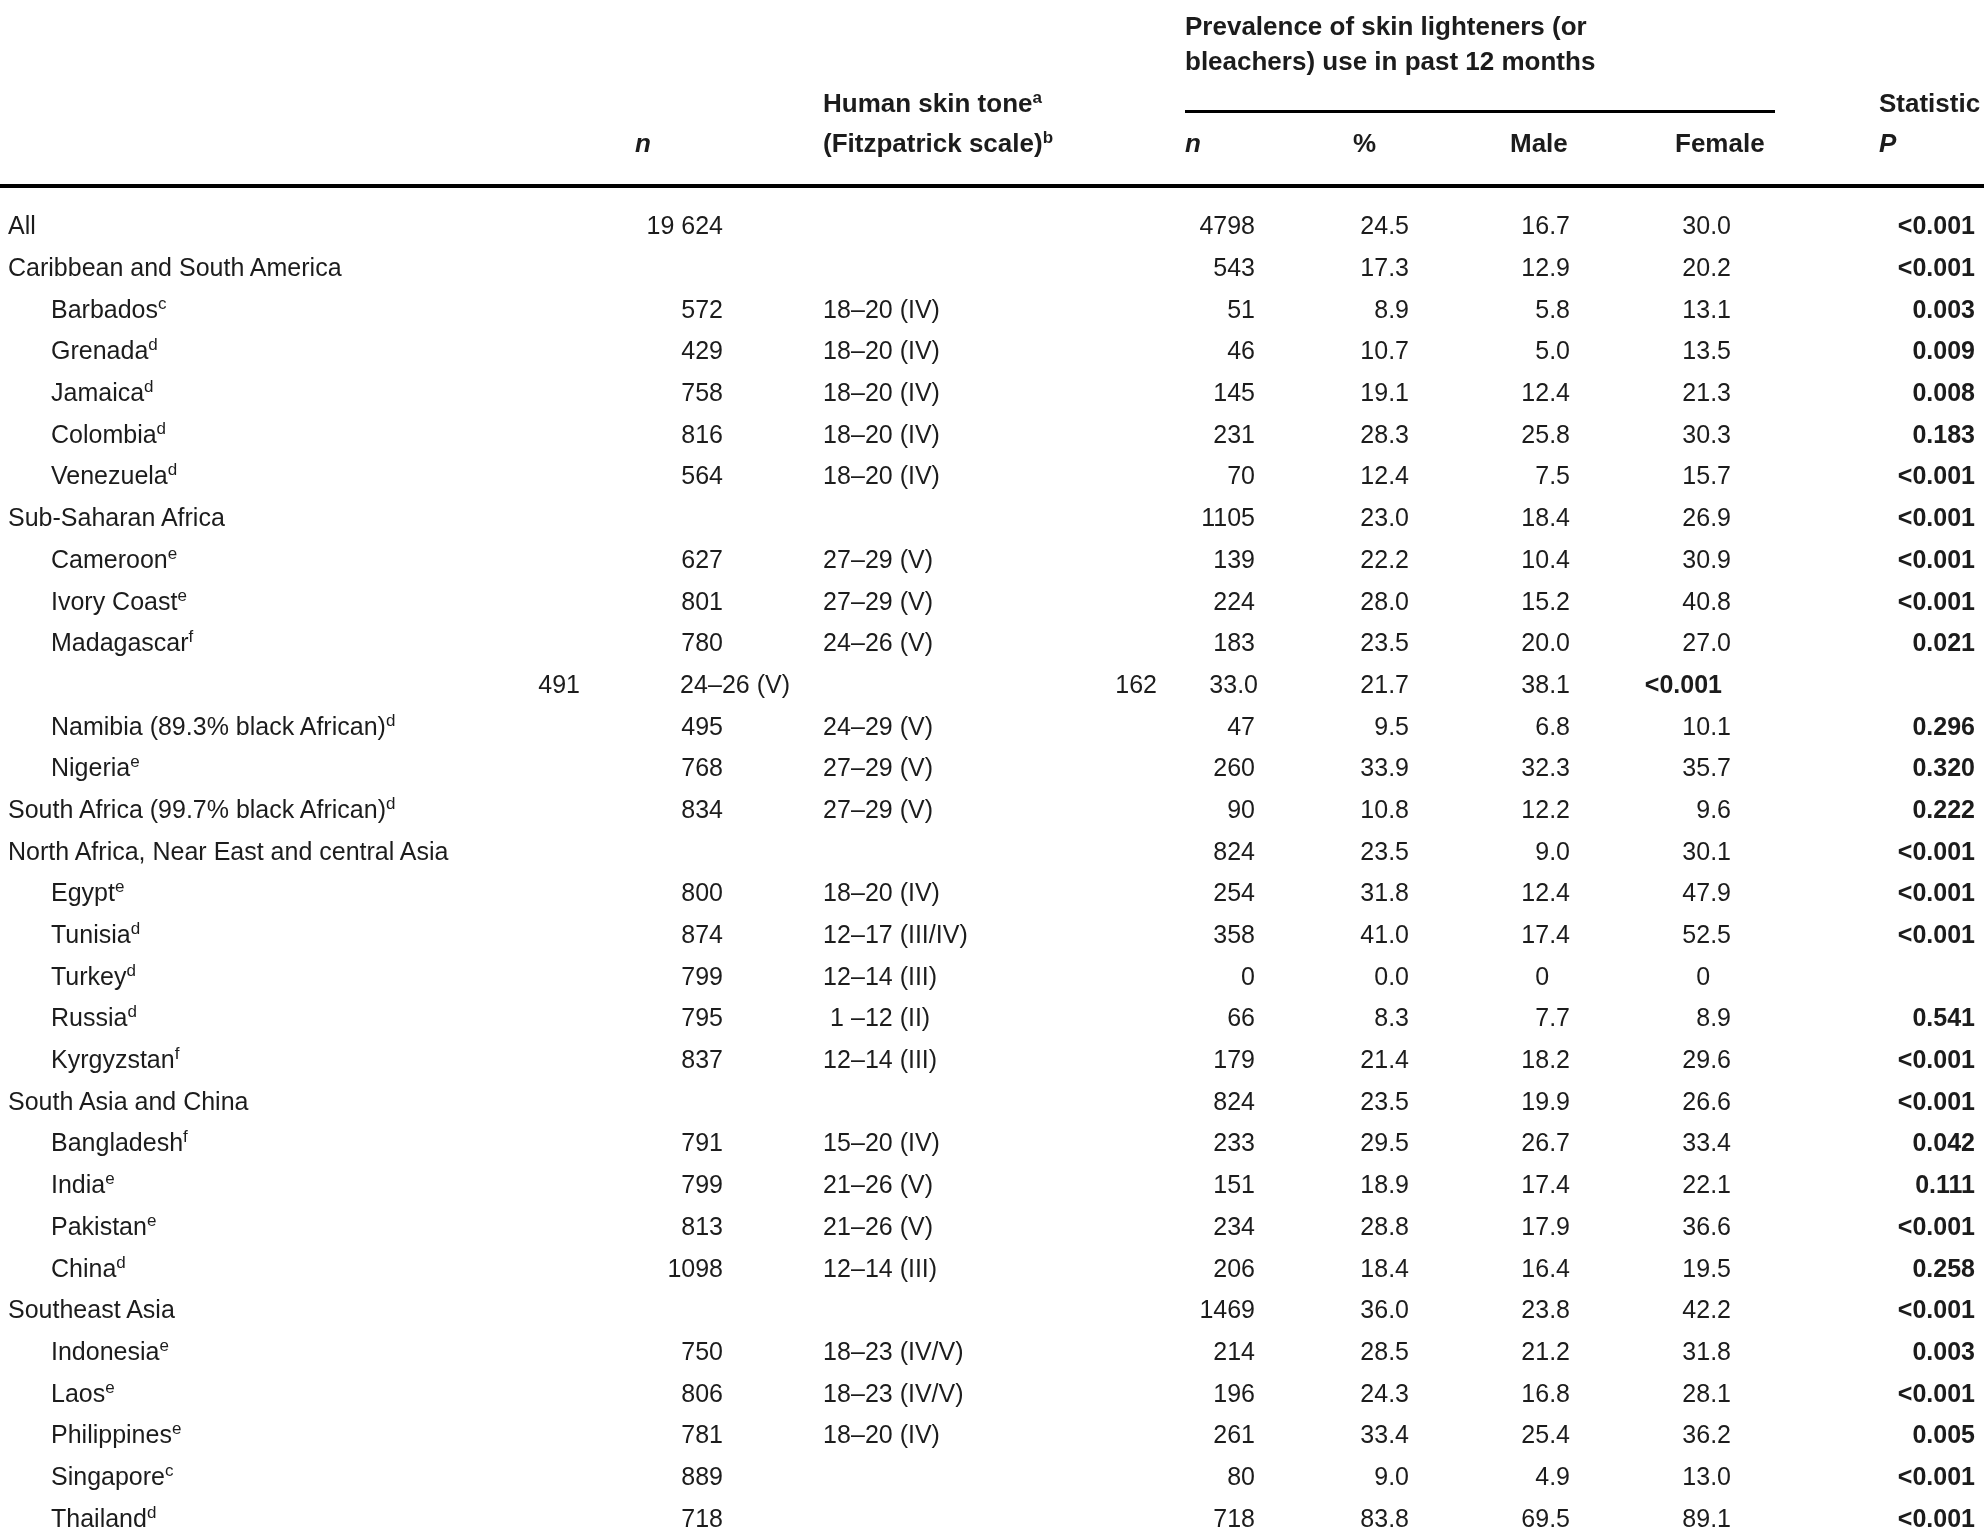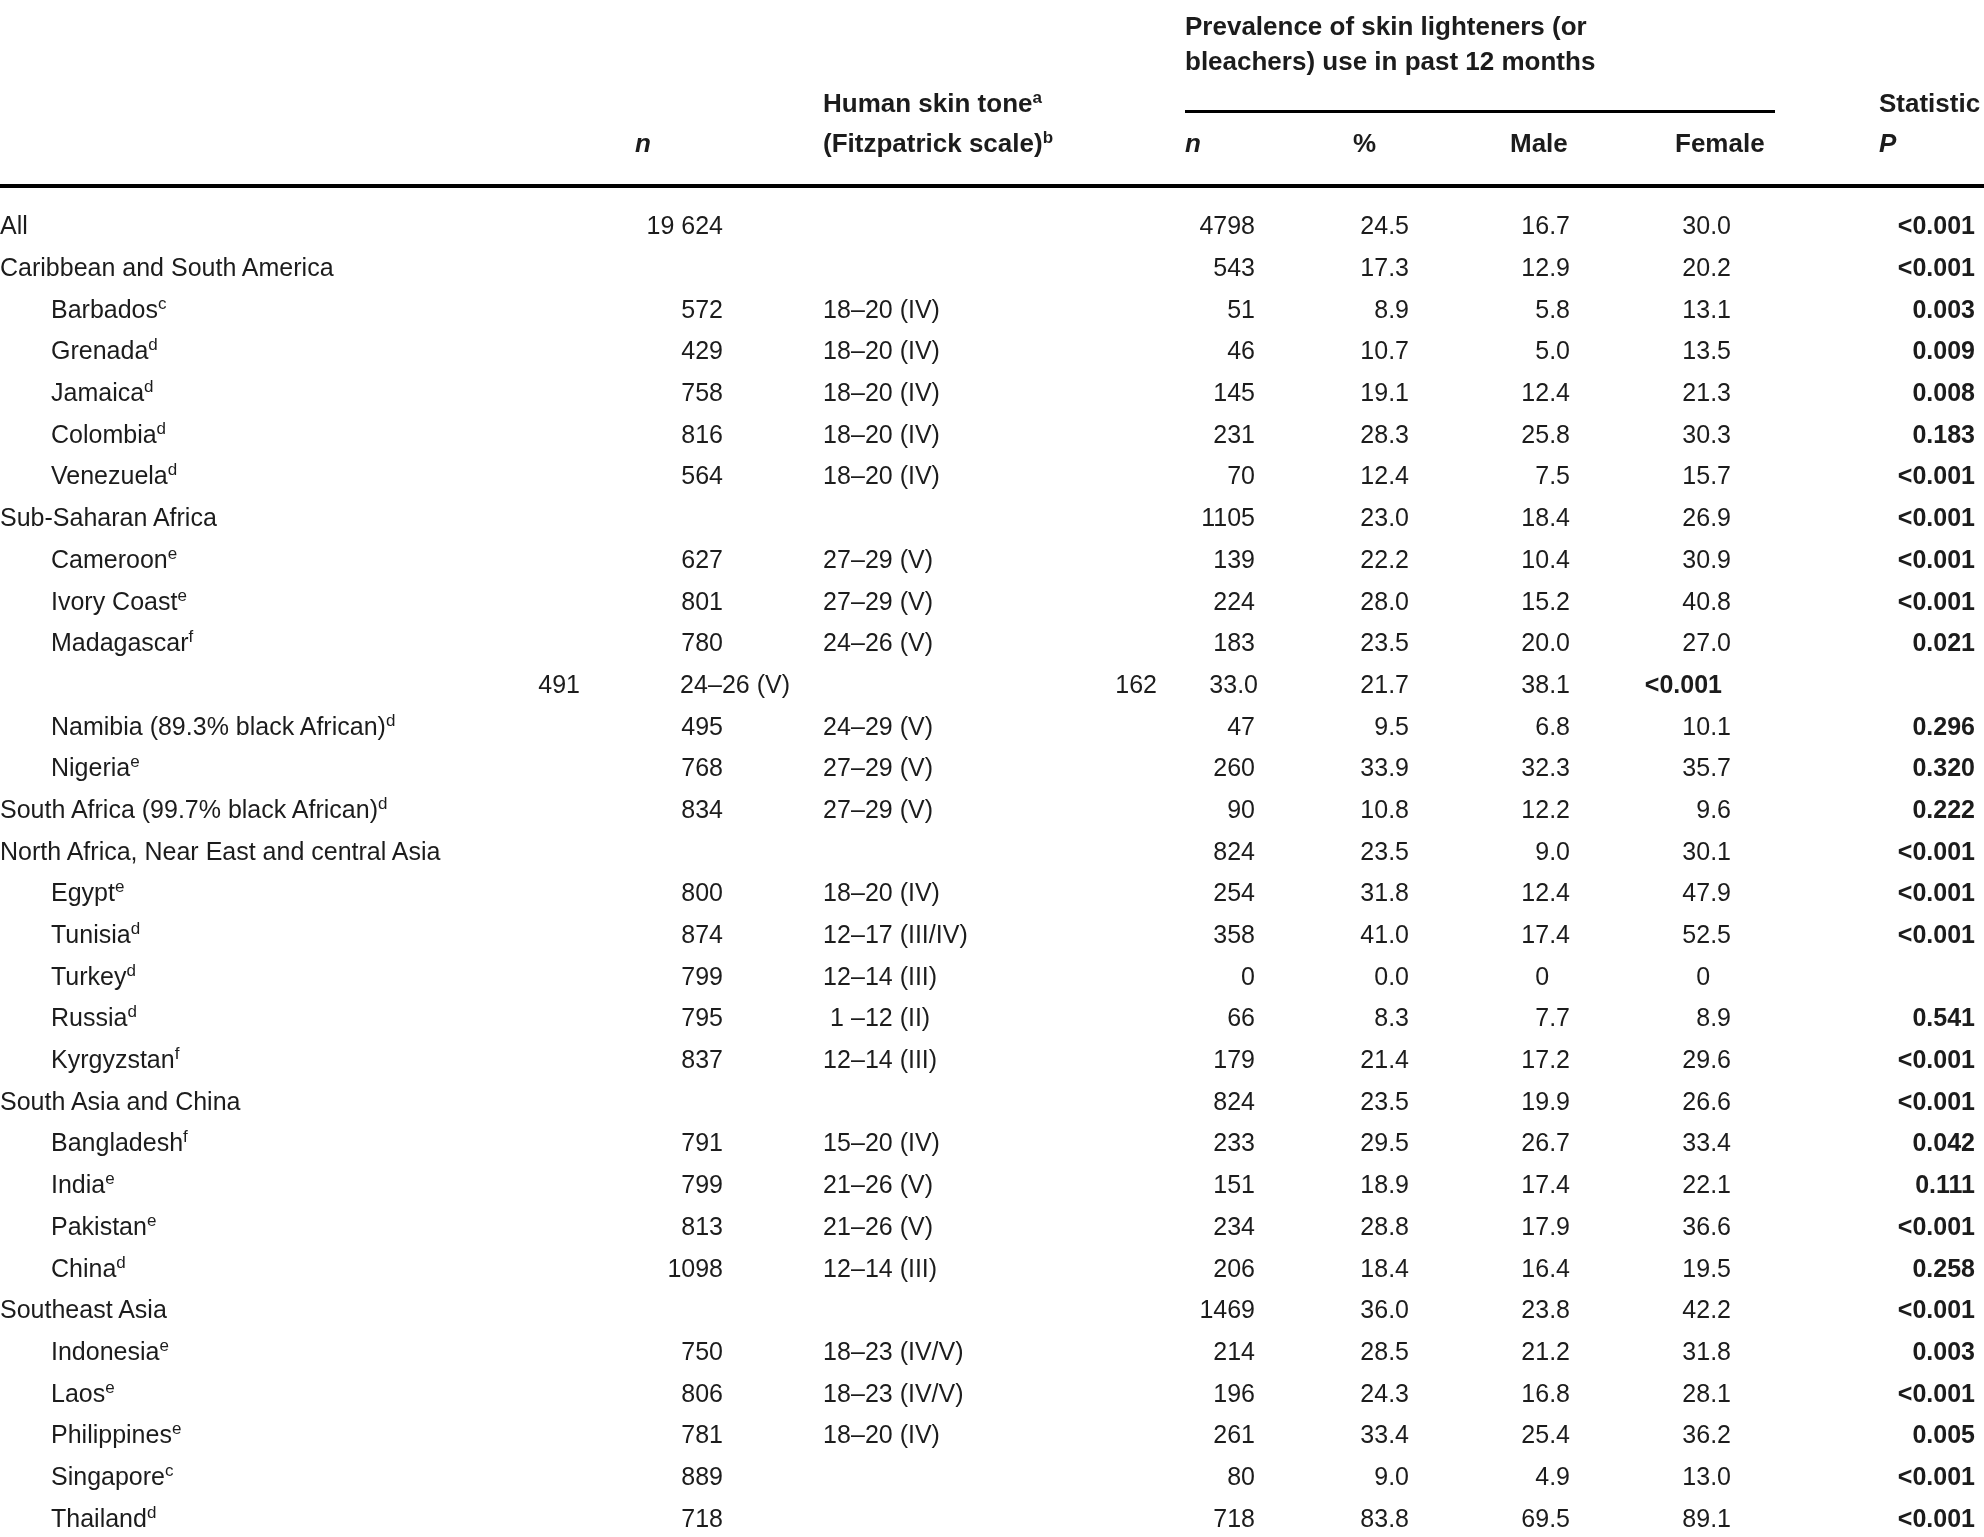--- a/index.html
+++ b/index.html
@@ -14,21 +14,21 @@
   .rule{position:absolute;background:#000000;}
   .sup{font-size:17px;position:relative;top:-9px;}
   
   .tbody{position:absolute;left:0;top:190px;width:1984px;padding-top:15px;}
   .row{
     display:grid;
     grid-template-columns:580px 143px 437px 98px 151px 161px 161px 253px;
     height:41.7px;align-items:center;font-size:25px;
   }
   .c{white-space:nowrap;overflow:visible;}
-  .c1{}
+  .c1{padding-left:8px;}
   .c1.ind{padding-left:51px;}
   .num{text-align:right;}
   .c4{padding-right:3px;}
   .c8{padding-right:9px;font-weight:bold;}
   .c3{padding-left:100px;}
   .tone-a{display:inline-block;width:28px;text-align:center;}
   .decpad{visibility:hidden;}
 </style>
 </head>
 <body>
@@ -256,21 +256,21 @@
         <div class="c num c6"><span>7.7</span></div>
         <div class="c num c7"><span>8.9</span></div>
         <div class="c num c8"><span>0.541</span></div>
       </div>
       <div class="row">
         <div class="c c1 ind"><span>Kyrgyzstan</span><span class="sup">f</span></div>
         <div class="c num c2"><span>837</span></div>
         <div class="c c3"><span class="tone-a">12</span><span>–14 (III)</span></div>
         <div class="c num c4"><span>179</span></div>
         <div class="c num c5"><span>21.4</span></div>
-        <div class="c num c6"><span>17.2</span></div>
+        <div class="c num c6"><span>18.2</span></div>
         <div class="c num c7"><span>29.6</span></div>
         <div class="c num c8"><span>&lt;0.001</span></div>
       </div>
       <div class="row">
         <div class="c c1"><span>South Asia and China</span></div>
         <div class="c num c2"></div>
         <div class="c c3"></div>
         <div class="c num c4"><span>824</span></div>
         <div class="c num c5"><span>23.5</span></div>
         <div class="c num c6"><span>19.9</span></div>

